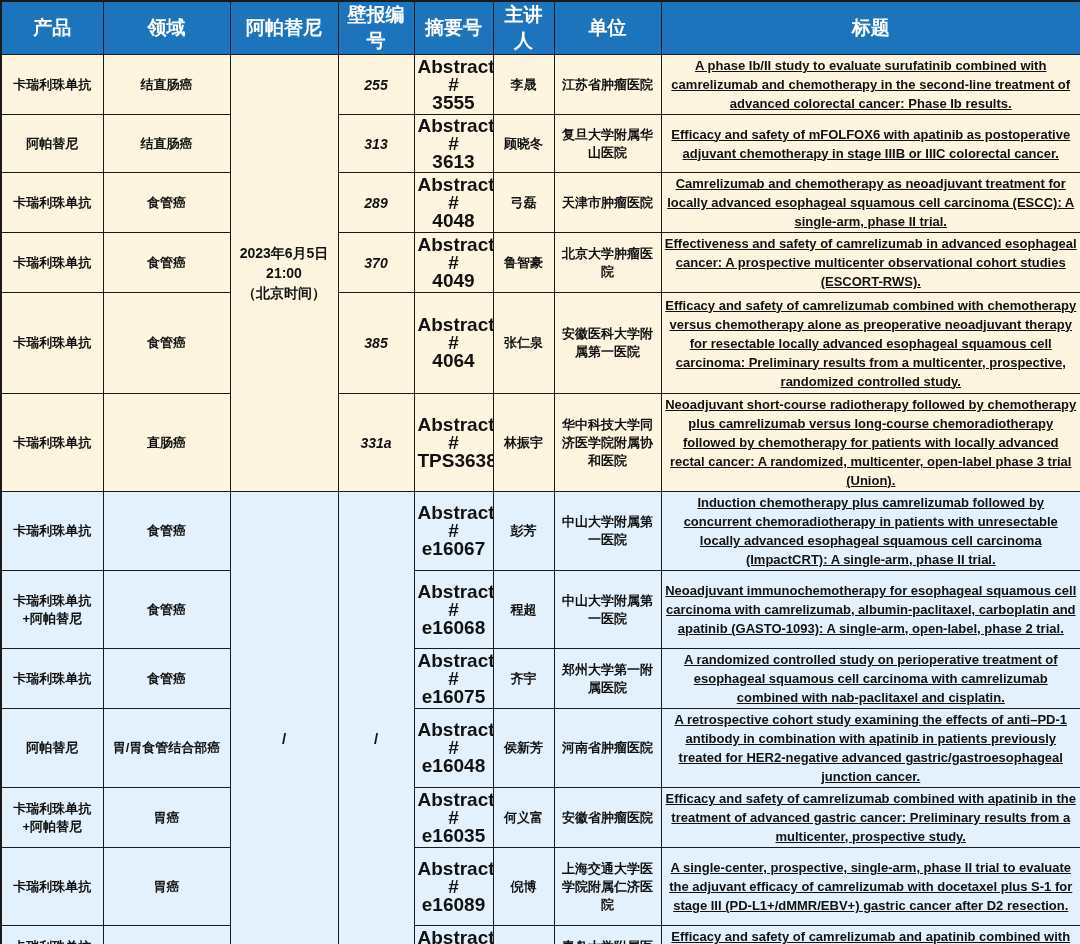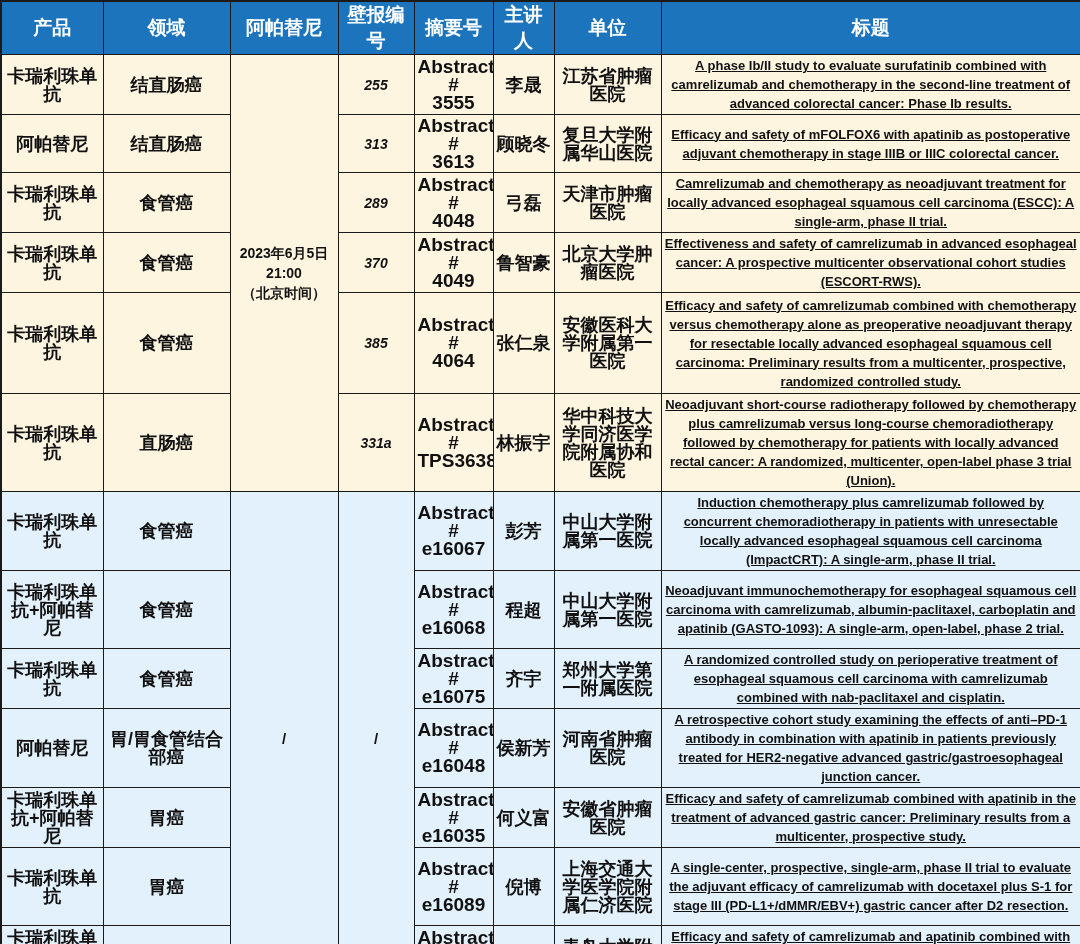--- a/index.html
+++ b/index.html
@@ -30,21 +30,21 @@
   }
   .sched thead th{
     background:var(--header-bg);
     color:var(--header-text);
     font-size:19px;
     height:16px;
     padding:0 2px;
   }
   tbody.section-top td{background:var(--top-bg);}
   tbody.section-bottom td{background:var(--bottom-bg);margin-left:43px;}
-  .c-zh{font-size:18px;line-height:18px;}
+  .c-zh{font-size:13px;line-height:18px;}
   .c-num{font-size:14px;font-style:italic;}
   .c-abstract{font-size:19px;line-height:18px;}
   .c-time{font-size:14px;line-height:20px;}
   .c-slash{font-size:15px;}
   .c-title{
     text-align:left;
     font-size:13px;
     line-height:19px;
     padding:2px 4px 2px 5px;
     text-decoration:underline;

